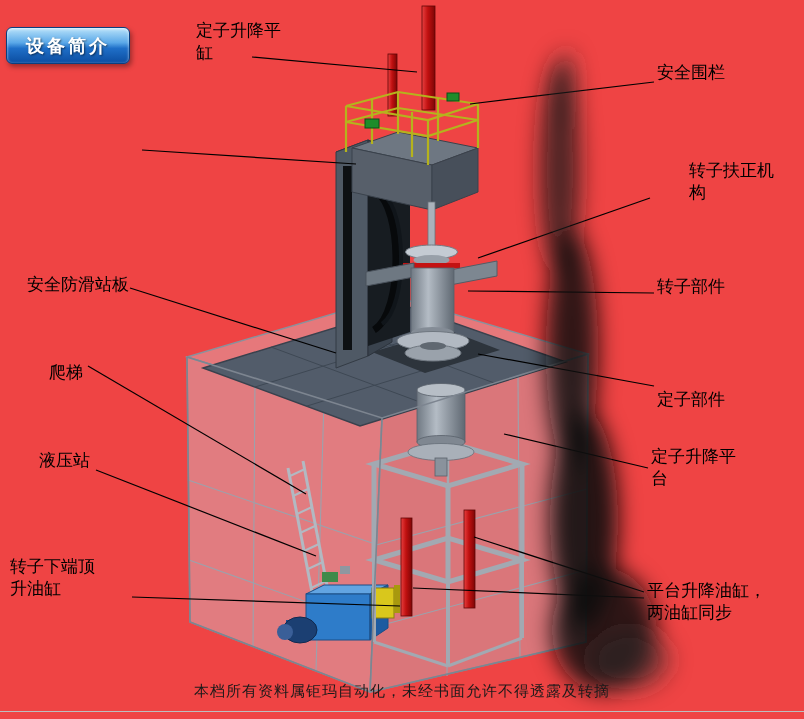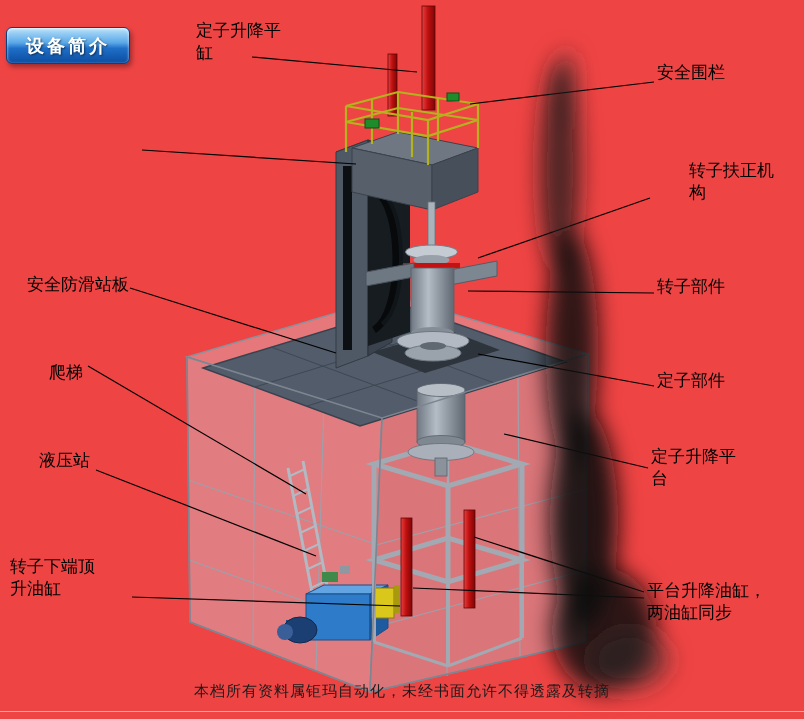--- a/index.html
+++ b/index.html
@@ -220,21 +220,21 @@
   </div>
 
   <div class="label" style="left:196px; top:20px;">定子升降平
 缸</div>
   <div class="label" style="left:657px; top:62px;">安全围栏</div>
   <div class="label" style="left:653px; top:160px;margin-left:36px;">转子扶正机
 构</div>
   <div class="label" style="left:27px;  top:274px;">安全防滑站板</div>
   <div class="label" style="left:657px; top:276px;">转子部件</div>
   <div class="label" style="left:49px;  top:362px;">爬梯</div>
-  <div class="label" style="left:657px; top:370px;text-align:center;">定子部件</div>
+  <div class="label" style="left:657px; top:389px;text-align:center;">定子部件</div>
   <div class="label" style="left:39px;  top:450px;">液压站</div>
   <div class="label" style="left:651px; top:446px;">定子升降平
 台</div>
   <div class="label" style="left:10px;  top:556px;">转子下端顶
 升油缸</div>
   <div class="label" style="left:647px; top:580px;">平台升降油缸，
 两油缸同步</div>
 
   <div class="footer">本档所有资料属钜玛自动化，未经书面允许不得透露及转摘</div>
   <div class="bottom-rule"></div>

